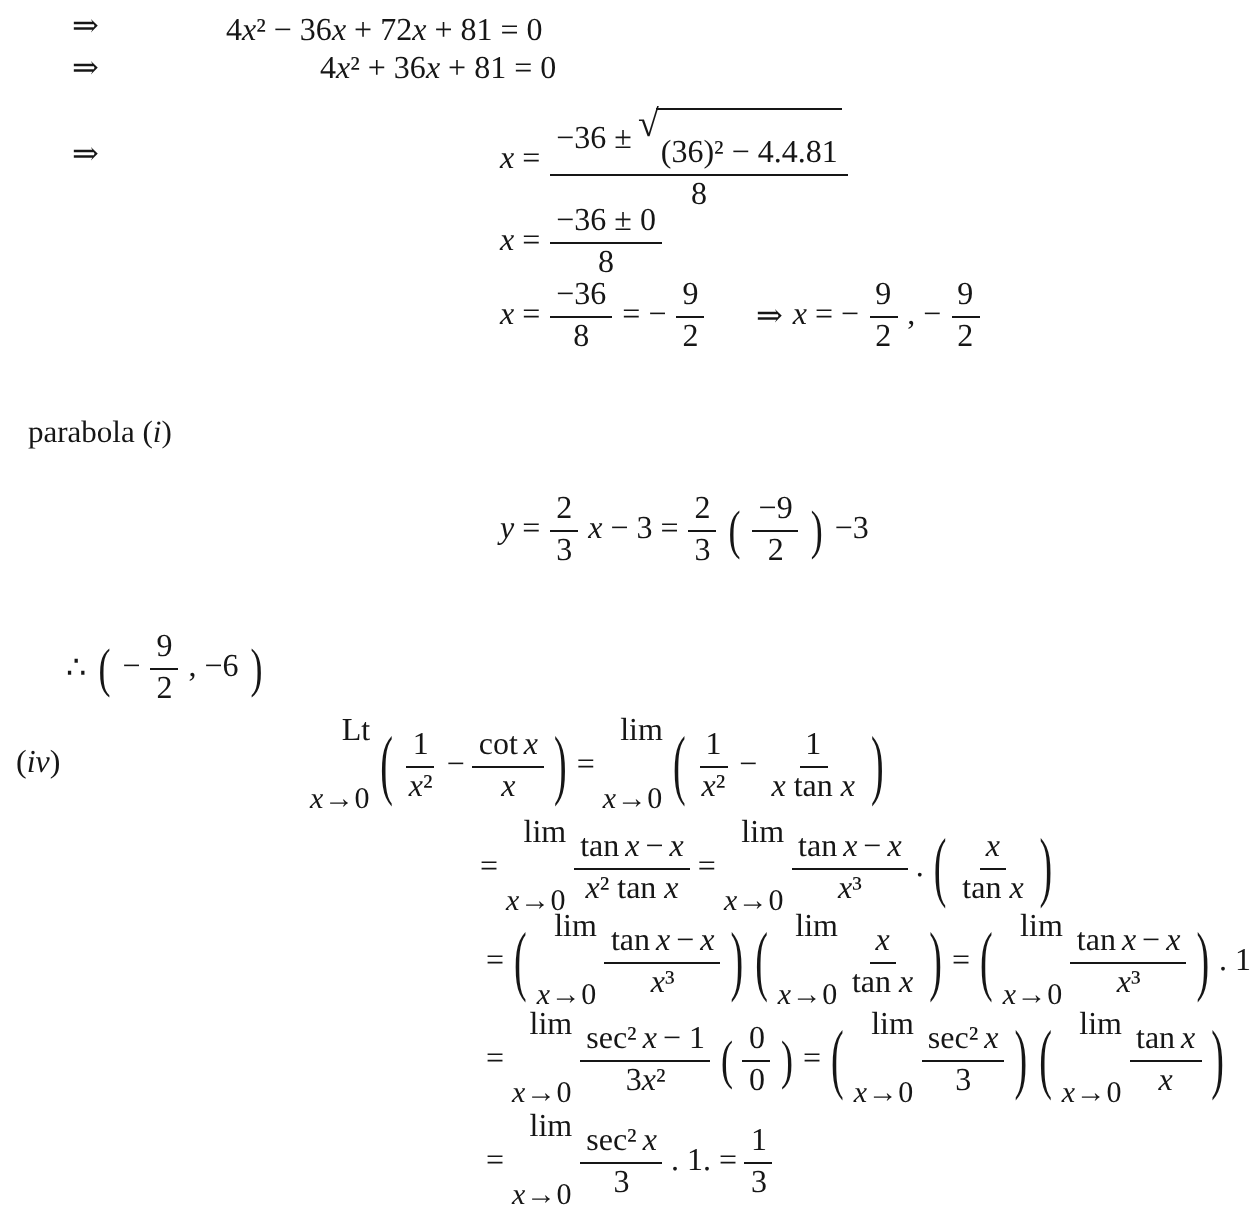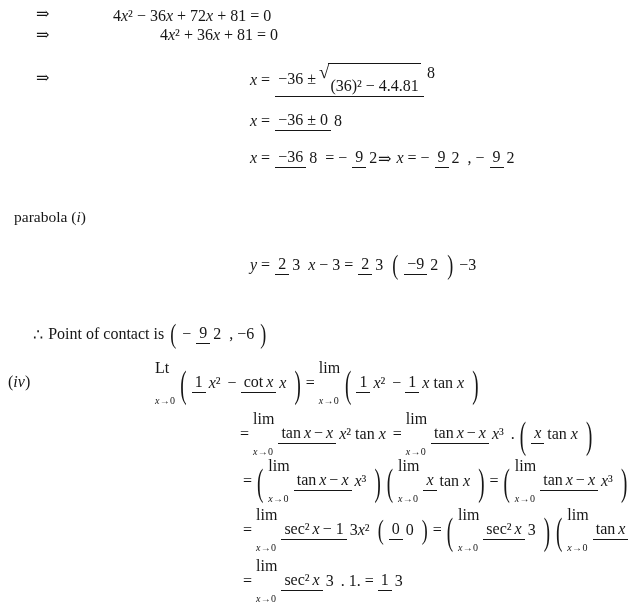--- a/index.html
+++ b/index.html
@@ -5,26 +5,26 @@
   *{margin:0;padding:0;box-sizing:border-box}
   html,body{background:#ffffff}
   .page{
     position:relative;width:630px;height:608px;background:#ffffff;color:#161616;
     font-family:"Liberation Serif","DejaVu Serif",serif;font-size:16px;overflow:hidden;
   }
   .abs{position:absolute;white-space:nowrap;line-height:20px}
   .row{position:absolute;display:flex;align-items:center;white-space:nowrap;gap:5px}
   .row.tight{gap:4px}
   .tok{display:inline-block}
-  .frac{display:inline-flex;align-items:flex-start;line-height:1.12;vertical-align:middle}
+  .frac{display:inline-flex;flex-direction:column;align-items:center;line-height:1.12;vertical-align:middle}
   .frac .num{display:flex;align-items:center;justify-content:center;gap:3px;padding:0 3px 1px;border-bottom:1.3px solid #161616}
   .frac .den{padding:1px 3px 0}
-  .limwrap{display:inline-flex;flex-direction:column;align-items:flex-start;line-height:1}
+  .limwrap{display:inline-flex;flex-direction:column;align-items:flex-end;line-height:1}
   .limwrap .limword{line-height:1.05}
-  .limwrap .limsub{font-size:10px;margin-top:19px;letter-spacing:.3px}
+  .limwrap .limsub{font-size:15px;margin-top:19px;letter-spacing:.3px}
   .bp{display:inline-block;font-size:19px;line-height:1;font-weight:400;transform:scaleY(2.05);transform-origin:center;margin:0 1px}
   .bp.md{font-size:18px;transform:scaleY(1.5)}
   .sqrt{display:inline-flex;align-items:stretch}
   .sqrt .sign{font-size:19px;line-height:1;align-self:flex-start;margin-right:-1px;transform:translateY(-1px)}
   .sqrt .body{border-top:1.4px solid #161616;padding:13px 2px 0}
   .para{position:absolute;font-size:15.5px;line-height:21px;white-space:nowrap}
   i{font-style:italic}
 </style>
 </head>
 <body>
@@ -106,21 +106,20 @@
       <span class="num">−9</span>
       <span class="den">2</span>
     </span>
     <span class="bp md">)</span>
     <span class="tok">−3</span>
   </div>
 
 
   <div class="row" style="left:33px;top:312px;height:44px">
     <span class="tok">∴</span>
-    <span class="tok">Point of contact is</span>
     <span class="bp md">(</span>
     <span class="tok">−</span>
     <span class="frac">
       <span class="num">9</span>
       <span class="den">2</span>
     </span>
     <span class="tok">, −6</span>
     <span class="bp md">)</span>
   </div>
 

